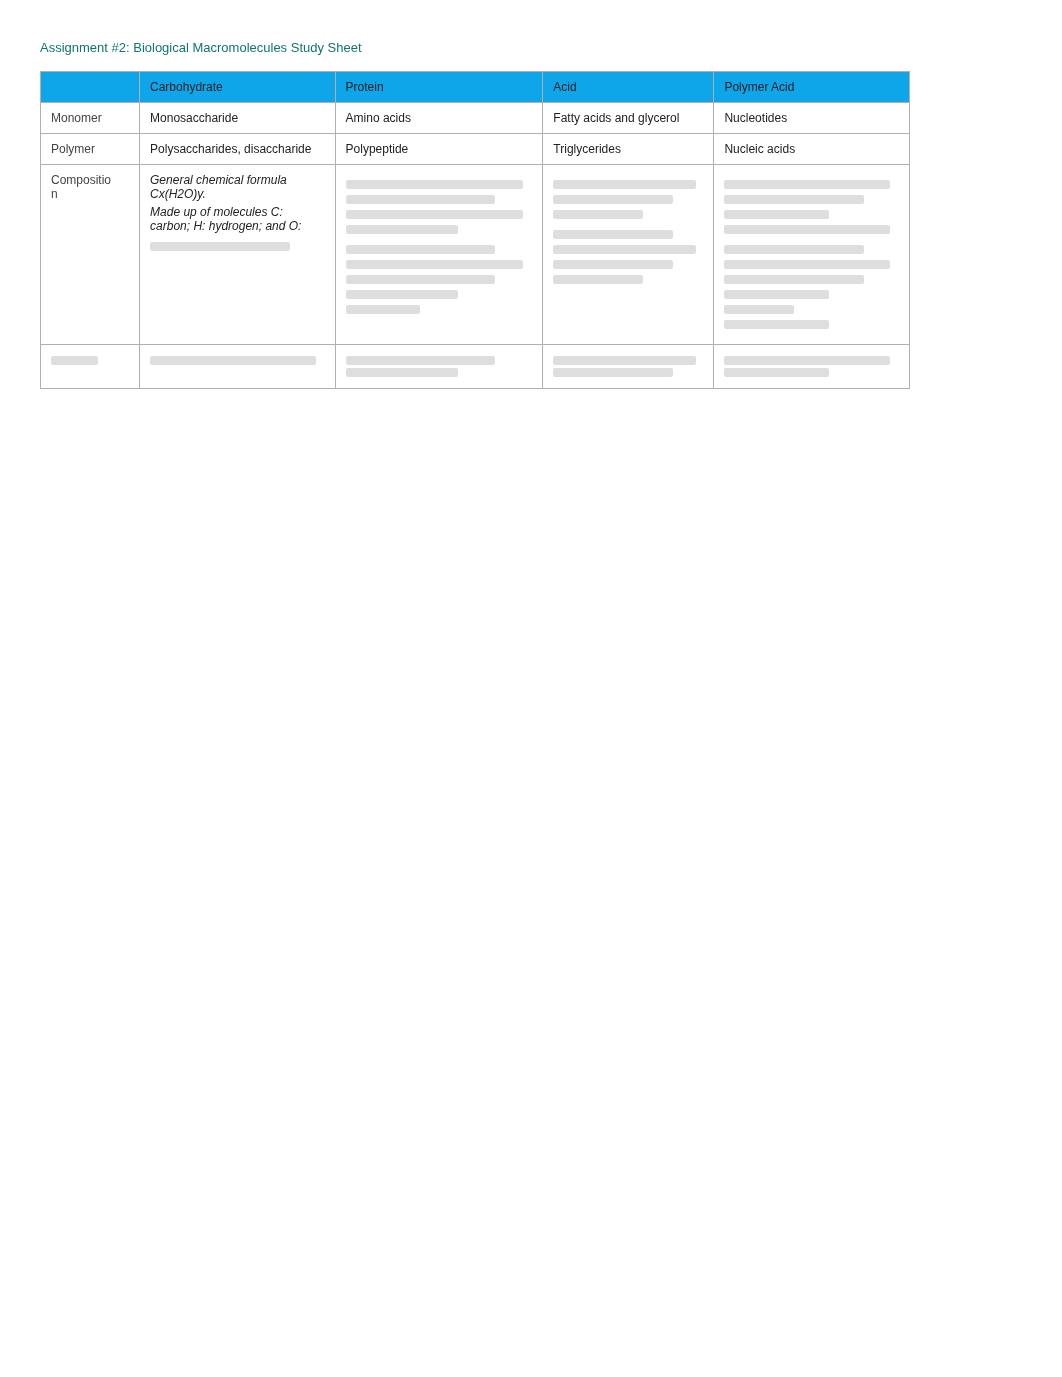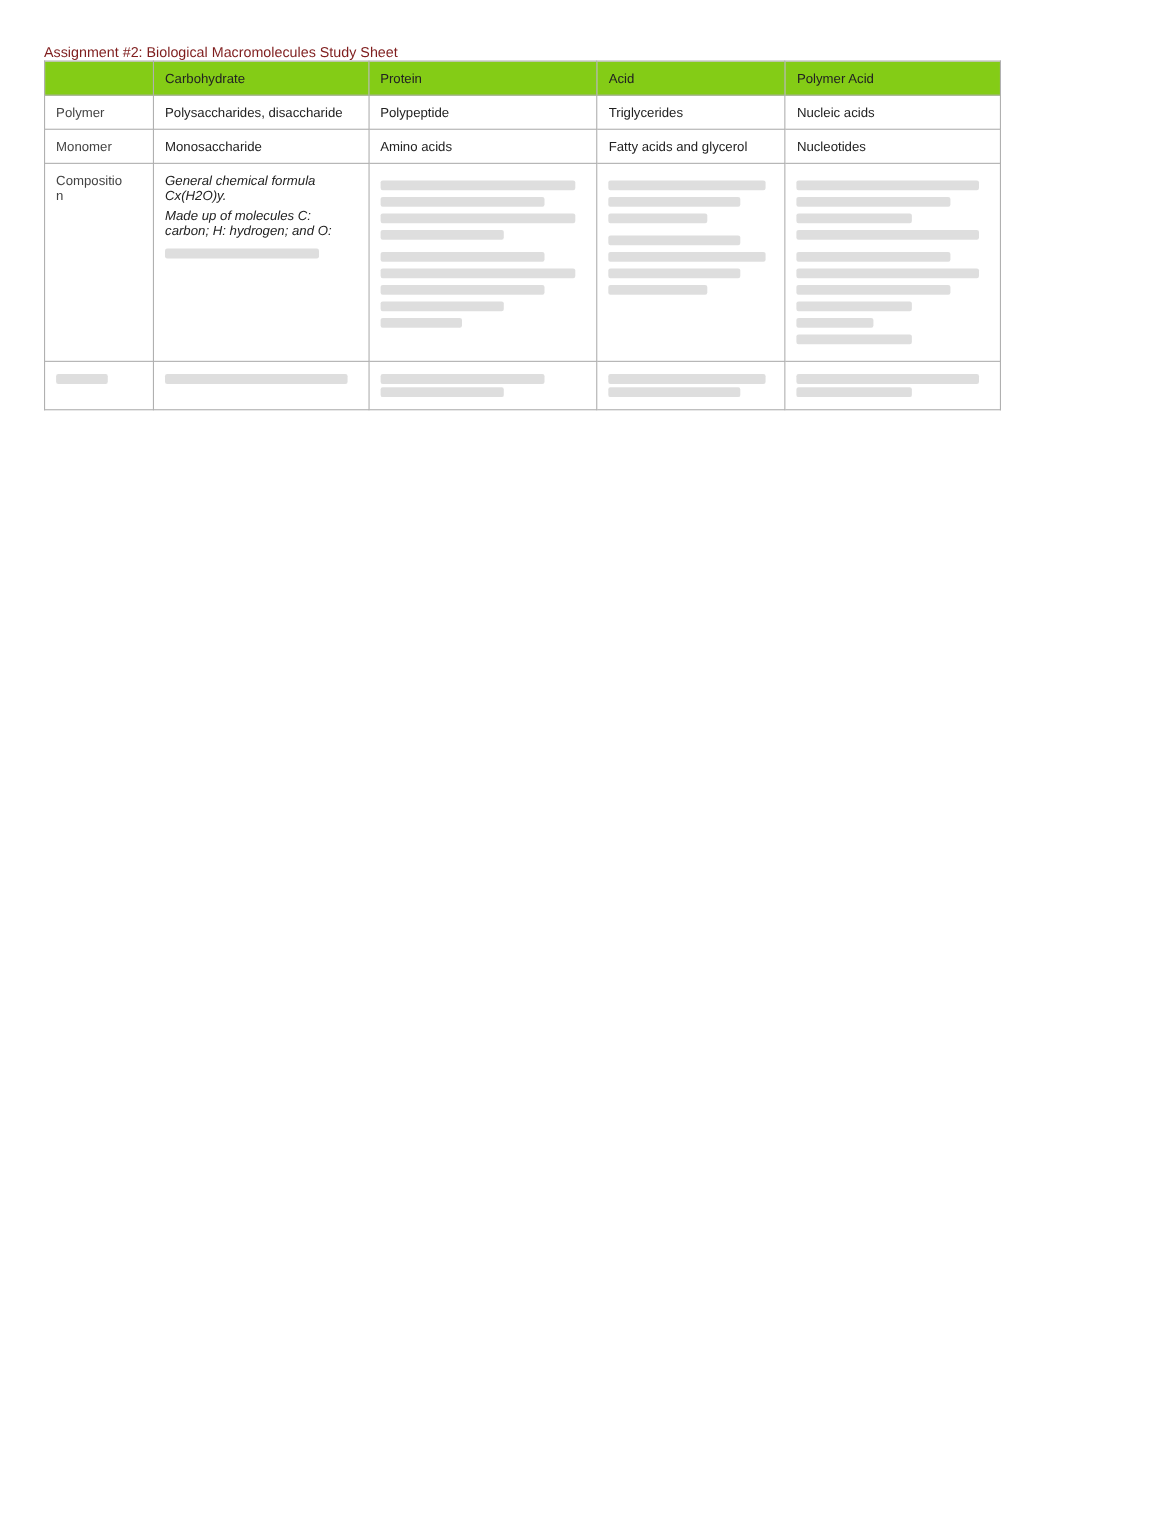--- a/index.html
+++ b/index.html
@@ -13,40 +13,41 @@
       font-family: Arial, Helvetica, sans-serif;
       font-size: 12px;
       color: #222;
       padding: 40px;
       width: 1062px;
       min-height: 1377px;
     }
 
     .page-title {
       font-size: 13px;
-      color: #7f1d1d;
+      margin-bottom: 16px;
+      color: #0f766e;
     }
 
     .study-table {
       border-collapse: collapse;
       width: 870px;
       margin-left: 0;
     }
 
     .study-table td, .study-table th {
       border: 1px solid #b0b0b0;
       padding: 8px 10px;
       vertical-align: top;
       font-size: 12px;
       color: #222;
     }
 
     .study-table .header-row td {
       font-weight: normal;
-      background: #84cc16;
+      background: #0ea5e9;
     }
 
     .study-table .row-label {
       color: #444;
       width: 80px;
       white-space: nowrap;
     }
 
     .study-table .col-carb { width: 160px; }
     .study-table .col-protein { width: 170px; }
@@ -100,33 +101,33 @@
   <tbody>
       <tr class="header-row">
     <td class="row-label"></td>
     <td class="col-carb">Carbohydrate</td>
     <td class="col-protein">Protein</td>
     <td class="col-lipid">Acid</td>
     <td class="col-nucleic">Polymer Acid</td>
   </tr>
 
   <tr>
+    <td class="row-label">Monomer</td>
+    <td>Monosaccharide</td>
+    <td>Amino acids</td>
+    <td>Fatty acids and glycerol</td>
+    <td>Nucleotides</td>
+  </tr>
+
+  <tr>
     <td class="row-label">Polymer</td>
     <td>Polysaccharides, disaccharide</td>
     <td>Polypeptide</td>
     <td>Triglycerides</td>
     <td>Nucleic acids</td>
-  </tr>
-
-  <tr>
-    <td class="row-label">Monomer</td>
-    <td>Monosaccharide</td>
-    <td>Amino acids</td>
-    <td>Fatty acids and glycerol</td>
-    <td>Nucleotides</td>
   </tr>
 
 
   <tr>
     <td class="row-label">Compositio<br>n</td>
     <td class="composition-cell">
       <div>General chemical formula Cx(H2O)y.</div>
       <div style="margin-top:4px;">Made up of molecules C: carbon; H: hydrogen; and O:</div>
       <div class="blurred-block" style="margin-top:6px;">
         <div class="blur-line medium"></div>

